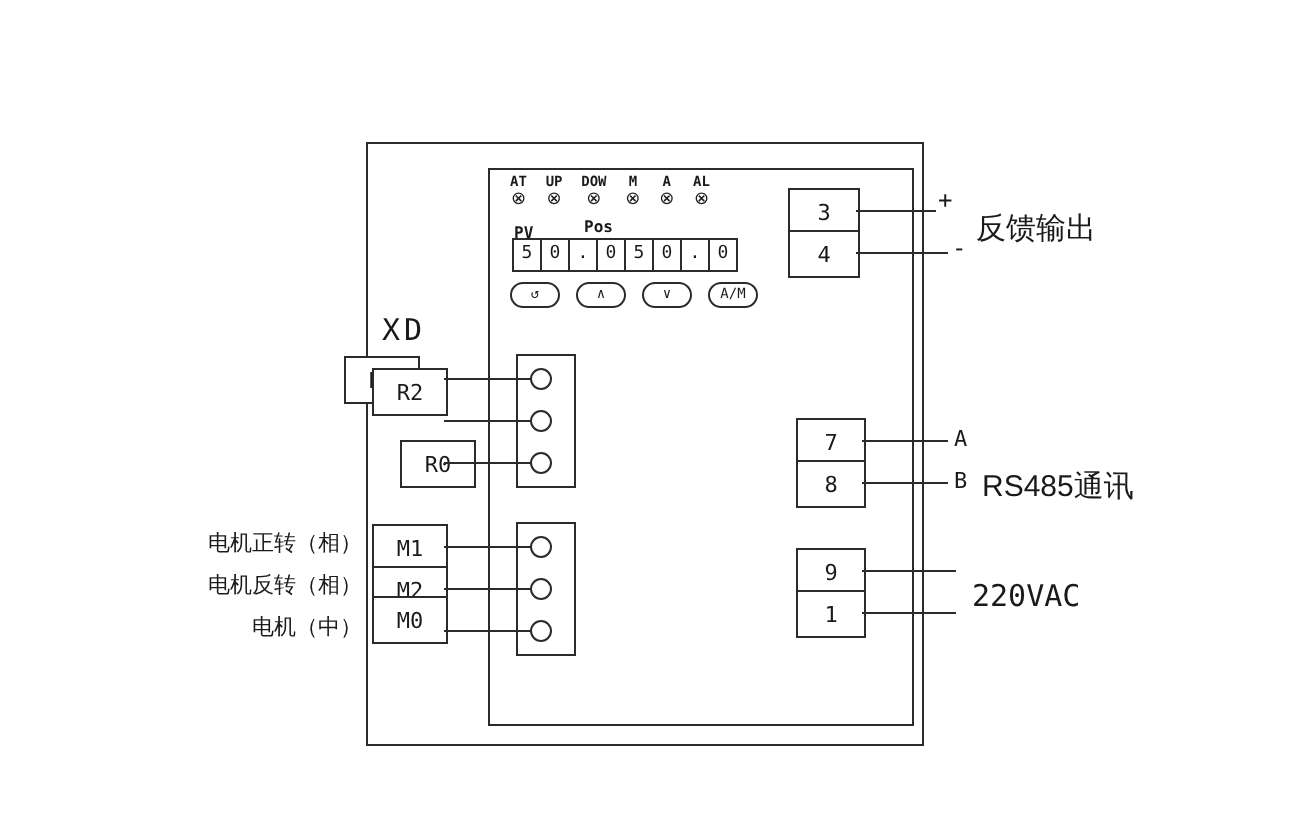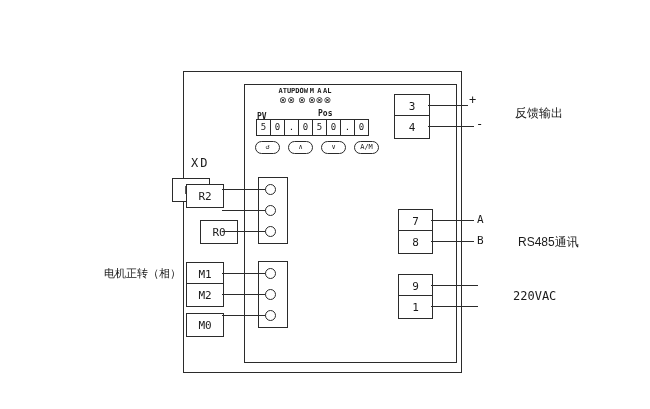--- a/index.html
+++ b/index.html
@@ -10,42 +10,42 @@
   .rect{position:absolute;border:1px solid #2b2b2b;background:transparent;}
   .hline{position:absolute;height:1px;background:#2b2b2b;}
   .term{
     position:absolute;height:22px;border:1px solid #2b2b2b;background:#fff;
     display:flex;align-items:center;justify-content:center;
     font-family:"DejaVu Sans Mono","DejaVu Sans",monospace;font-size:11px;
   }
   .screw{position:absolute;width:9px;height:9px;border:1px solid #2b2b2b;border-radius:50%;background:#fff;}
   .lbl{position:absolute;white-space:nowrap;line-height:1.25;}
   .mono{font-family:"DejaVu Sans Mono","DejaVu Sans",monospace;}
-  .cn{font-size:11px;width:100px;text-align:right;}
-  .ind-row{position:absolute;left:255px;top:87px;width:100px;display:flex;justify-content:center;}
+  .cn{font-size:11px;width:100px;text-align:right;font-family:Liberation Mono, monospace;}
+  .ind-row{position:absolute;left:255px;top:87px;width:100px;display:flex;justify-content:space-between;}
   .ind{display:flex;flex-direction:column;align-items:center;}
   .ind-label{font-size:7px;font-weight:bold;font-family:"DejaVu Sans Mono","DejaVu Sans",monospace;}
   .ind-circle{font-size:9px;line-height:9px;margin-top:1px;font-family:"DejaVu Sans",sans-serif;}
   .disp-row{position:absolute;left:256px;top:119px;display:flex;}
   .cell{
     width:13px;height:15px;border:1px solid #2b2b2b;margin-left:-1px;
     font-size:9px;line-height:15px;text-align:center;
     font-family:"DejaVu Sans Mono",monospace;background:#fff;
   }
   .cell:first-child{margin-left:0;}
   .btn-row{position:absolute;left:255px;top:141px;display:flex;gap:8px;}
   .btn{
     width:23px;height:11px;border:1px solid #2b2b2b;border-radius:7px;background:#fff;
     display:flex;align-items:center;justify-content:center;
     font-size:7px;line-height:1;font-family:"DejaVu Sans Mono","DejaVu Sans",monospace;
   }
   .small-lbl{font-size:8px;font-weight:bold;}
   .pin{font-size:11px;}
   .sign{font-size:12px;}
-  .grp-lbl{font-size:12px;margin-left:27px;}
+  .grp-lbl{font-size:15px;}
 </style>
 </head>
 <body>
 
 <div class="canvas">
 
   <div class="rect" style="left:183px;top:71px;width:277px;height:300px"></div>
   <div class="rect" style="left:244px;top:84px;width:211px;height:277px"></div>
 
   <div class="ind-row">
@@ -69,64 +69,66 @@
       <span class="ind-label">A</span>
       <span class="ind-circle">⊗</span>
     </div>
     <div class="ind">
       <span class="ind-label">AL</span>
       <span class="ind-circle">⊗</span>
     </div>
   </div>
 
   <div class="lbl mono small-lbl" style="left:257px;top:112px">PV</div>
-  <div class="lbl mono small-lbl" style="left:318px;top:109px">Pos</div>
+  <div class="lbl mono small-lbl" style="left:292px;top:109px">Pos</div>
   <div class="disp-row">
     <div class="cell">5</div>
     <div class="cell">0</div>
     <div class="cell">.</div>
     <div class="cell">0</div>
     <div class="cell">5</div>
     <div class="cell">0</div>
     <div class="cell">.</div>
     <div class="cell">0</div>
   </div>
 
   <div class="btn-row">
     <div class="btn">↺</div>
     <div class="btn">∧</div>
     <div class="btn">∨</div>
     <div class="btn">A/M</div>
   </div>
 
-  <div class="lbl mono" style="left:191px;top:156px;font-size:12px;letter-spacing:2px">XD</div>
+  <div class="lbl mono" style="left:191px;top:156px;font-size:15px;letter-spacing:2px">XD</div>
 
   <div class="term" style="left:172px;top:178px;width:36px">R1</div>
   <div class="term" style="left:186px;top:184px;width:36px">R2</div>
   <div class="term" style="left:200px;top:220px;width:36px">R0</div>
   <div class="hline" style="left:222px;top:189px;width:44px"></div>
   <div class="hline" style="left:222px;top:210px;width:44px"></div>
   <div class="hline" style="left:222px;top:231px;width:44px"></div>
   <div class="rect" style="left:258px;top:177px;width:28px;height:65px"></div>
   <div class="screw" style="left:265px;top:184px"></div>
   <div class="screw" style="left:265px;top:205px"></div>
   <div class="screw" style="left:265px;top:226px"></div>
 
   <div class="term" style="left:186px;top:262px;width:36px">M1</div>
   <div class="term" style="left:186px;top:283px;width:36px">M2</div>
-  <div class="term" style="left:186px;top:313px;width:36px">M0</div>
+  <div class="term" style="left:186px;top:298px;width:36px">M0</div>
   <div class="hline" style="left:222px;top:273px;width:44px"></div>
   <div class="hline" style="left:222px;top:294px;width:44px"></div>
   <div class="hline" style="left:222px;top:315px;width:44px"></div>
   <div class="rect" style="left:258px;top:261px;width:28px;height:65px"></div>
   <div class="screw" style="left:265px;top:268px"></div>
   <div class="screw" style="left:265px;top:289px"></div>
   <div class="screw" style="left:265px;top:310px"></div>
 
   <div class="lbl cn" style="left:81px;top:267px">电机正转（相）</div>
+  <div class="lbl cn" style="left:81px;top:288px">电机反转（相）</div>
+  <div class="lbl cn" style="left:81px;top:309px;padding-right:12px">电机（中）</div>
 
   <div class="term" style="left:394px;top:94px;width:34px">3</div>
   <div class="term" style="left:394px;top:115px;width:34px">4</div>
   <div class="hline" style="left:428px;top:105px;width:40px"></div>
   <div class="hline" style="left:428px;top:126px;width:46px"></div>
   <div class="lbl mono sign" style="left:469px;top:93px">+</div>
   <div class="lbl mono sign" style="left:476px;top:117px">-</div>
   <div class="lbl grp-lbl" style="left:488px;top:106px">反馈输出</div>
 
   <div class="term" style="left:398px;top:209px;width:33px">7</div>

